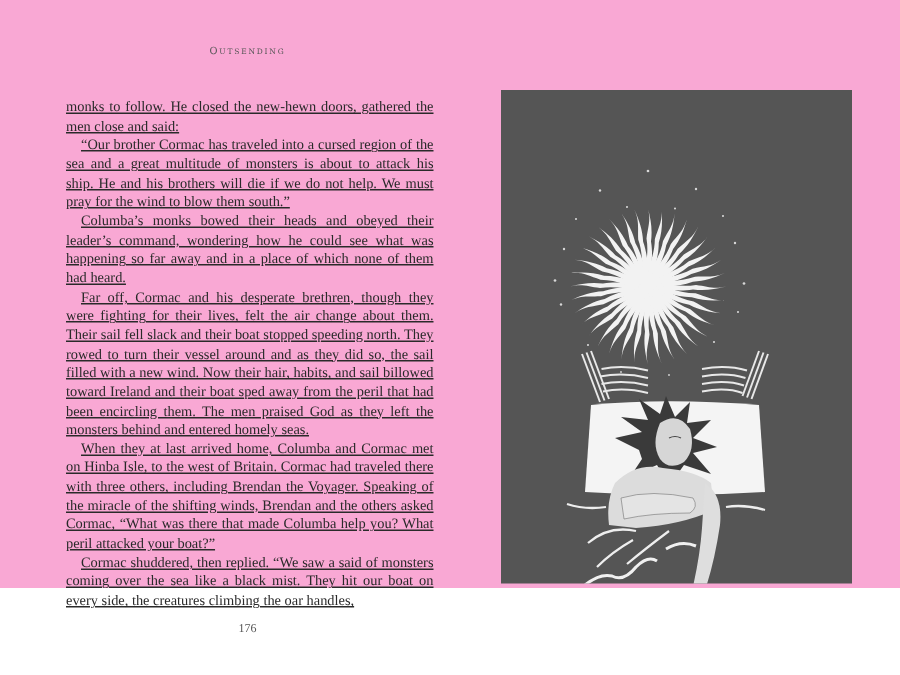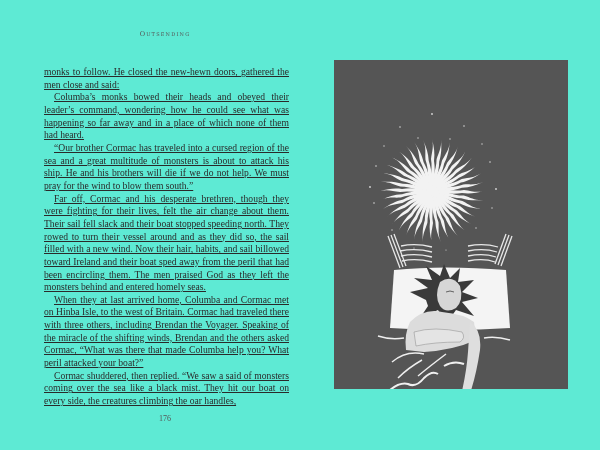--- a/index.html
+++ b/index.html
@@ -1,17 +1,17 @@
 <!DOCTYPE html>
 <html><head>
   <meta charset="utf-8">
   <style>
     html, body { margin: 0; padding: 0; background: #ffffff; }
     body { width: 600px; height: 450px; position: relative; overflow: hidden; }
-    .spread { position: absolute; left: 0; top: 0; width: 600px; height: 450px; background: #5eead4; }
+    .spread { position: absolute; left: 0; top: 0; width: 600px; height: 392px; background: #f9a8d4; }
     .running-head {
       position: absolute; left: 30px; width: 270px; top: 30px;
       text-align: center;
       font-family: "DejaVu Serif", serif; font-size: 6.5px; letter-spacing: 1.2px;
       color: #555; font-variant: small-caps;
     }
     .body-text {
       position: absolute; left: 44px; top: 66px; width: 245px;
       font-family: "Liberation Serif", serif; font-size: 9.6px; line-height: 12.65px;
       color: #2a2a2a; text-align: justify;
@@ -30,22 +30,22 @@
     .plate svg { position: absolute; left: 0; top: 0; }
   </style>
 </head>
 <body>
 
 <div class="spread">
   <div class="running-head">Outsending</div>
 
   <div class="body-text">
     <p>monks to follow. He closed the new-hewn doors, gathered the men close and said:</p>
+    <p class="indent">“Our brother Cormac has traveled into a cursed region of the sea and a great multitude of monsters is about to attack his ship. He and his brothers will die if we do not help. We must pray for the wind to blow them south.”</p>
     <p class="indent">Columba’s monks bowed their heads and obeyed their leader’s command, wondering how he could see what was happening so far away and in a place of which none of them had heard.</p>
-    <p class="indent">“Our brother Cormac has traveled into a cursed region of the sea and a great multitude of monsters is about to attack his ship. He and his brothers will die if we do not help. We must pray for the wind to blow them south.”</p>
     <p class="indent">Far off, Cormac and his desperate brethren, though they were fighting for their lives, felt the air change about them. Their sail fell slack and their boat stopped speeding north. They rowed to turn their vessel around and as they did so, the sail filled with a new wind. Now their hair, habits, and sail billowed toward Ireland and their boat sped away from the peril that had been encircling them. The men praised God as they left the monsters behind and entered homely seas.</p>
     <p class="indent">When they at last arrived home, Columba and Cormac met on Hinba Isle, to the west of Britain. Cormac had traveled there with three others, including Brendan the Voyager. Speaking of the miracle of the shifting winds, Brendan and the others asked Cormac, “What was there that made Columba help you? What peril attacked your boat?”</p>
     <p class="indent">Cormac shuddered, then replied. “We saw a said of monsters coming over the sea like a black mist. They hit our boat on every side, the creatures climbing the oar handles,</p>
   </div>
 
   <div class="folio">176</div>
 
   <div class="plate">
     <svg width="234" height="329" viewBox="0 0 234 329">
 

